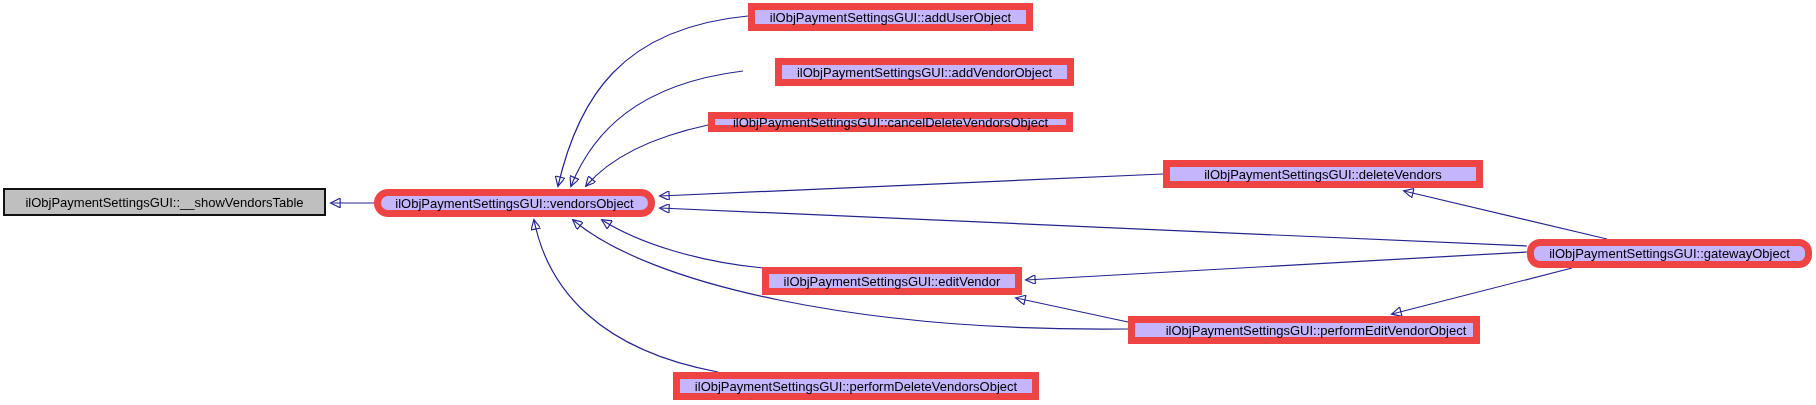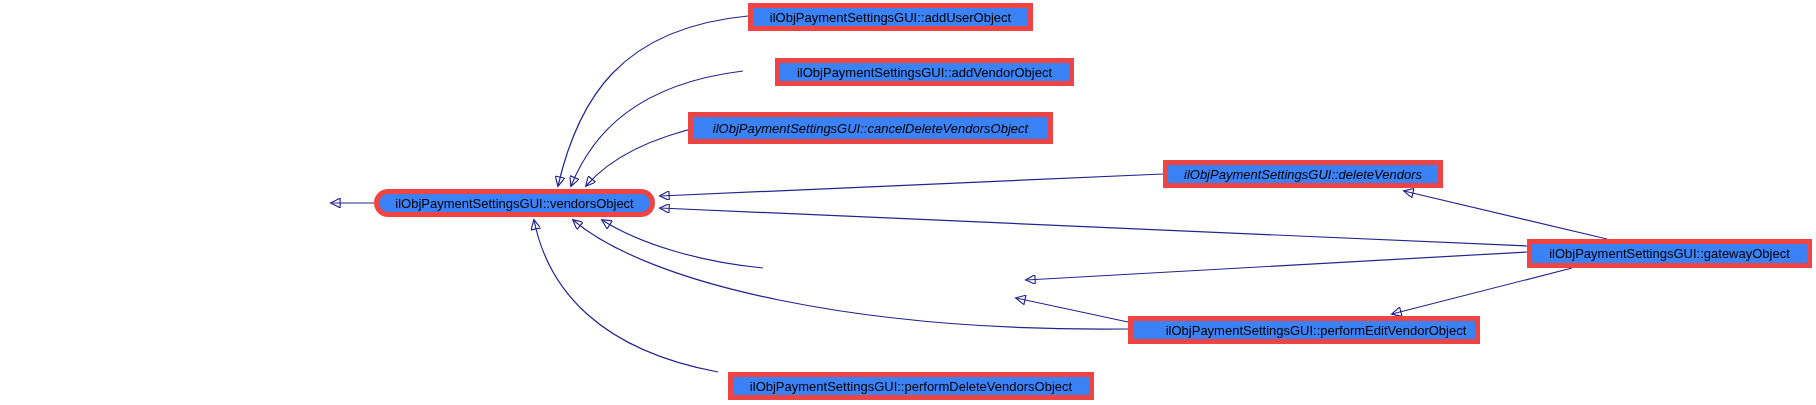--- a/index.html
+++ b/index.html
@@ -17,41 +17,41 @@
     width: 1816px; height: 405px;
   }
   #edges path { fill: none; stroke: #24248f; stroke-width: 1.2; }
   .node {
     position: absolute;
     box-sizing: border-box;
     display: flex;
     align-items: center;
     justify-content: center;
     white-space: nowrap;
-    background: #3b82f6;
-    border: 5px solid #ef4444;
+    background: #c4b5fd;
+    border: 7px solid #ef4444;
     color: #000000;
     font-size: 13px;
     cursor: pointer;
   }
   .node--highlight {
     background: #bfbfbf;
     border: 2px solid #111111;
   }
   
   #n-show          { left: 3px;    top: 188px; width: 323px; height: 28px; }
   #n-vendors       { left: 374px;  top: 189px; width: 281px; height: 28px; border-radius: 14px; }
   #n-addUser       { left: 748px;  top: 3px;   width: 285px; height: 28px; }
   #n-addVendor     { left: 743px;  top: 58px;  width: 299px; height: 28px; margin-left: 32px; }
-  #n-cancelDelete  { left: 688px;  top: 112px; width: 365px; height: 32px; font-style: italic; }
-  #n-deleteVendors { left: 1163px; top: 160px; width: 280px; height: 28px; font-style: italic; }
-  #n-gateway       { left: 1527px; top: 239px; width: 285px; height: 29px; }
+  #n-cancelDelete  { left: 708px;  top: 112px; width: 365px; height: 20px; }
+  #n-deleteVendors { left: 1163px; top: 160px; width: 320px; height: 28px; }
+  #n-gateway       { left: 1527px; top: 239px; width: 285px; height: 29px; border-radius: 13px; }
   #n-editVendor    { left: 762px;  top: 267px; width: 260px; height: 28px; }
   #n-performEdit   { left: 1128px; top: 316px; width: 352px; height: 28px; padding-left: 24px; }
-  #n-performDelete { left: 728px;  top: 372px; width: 366px; height: 28px; }
+  #n-performDelete { left: 673px;  top: 372px; width: 366px; height: 28px; }
 </style>
 </head>
 <body>
 
 <div id="canvas">
 
   <svg id="edges" viewBox="0 0 1816 405" xmlns="http://www.w3.org/2000/svg">
     <defs>
       <marker id="arrow" viewBox="0 0 10 10" refX="9.5" refY="5" markerWidth="11" markerHeight="8" orient="auto">
         <path d="M0,0 L10,5 L0,10 z" fill="#24248f" stroke="none"></path>
@@ -65,31 +65,33 @@
     <path d="M 1527 246 L 660 208" marker-end="url(#arrow)"></path>
     <path d="M 763 268 C 700 262, 640 244, 602 220" marker-end="url(#arrow)"></path>
     <path d="M 1128 329 C 860 332, 650 285, 573 220" marker-end="url(#arrow)"></path>
     <path d="M 718 372 C 600 350, 548 290, 534 220" marker-end="url(#arrow)"></path>
     <path d="M 1607 239 L 1404 191" marker-end="url(#arrow)"></path>
     <path d="M 1527 252 L 1026 280" marker-end="url(#arrow)"></path>
     <path d="M 1572 268 L 1392 314" marker-end="url(#arrow)"></path>
     <path d="M 1128 322 L 1016 298" marker-end="url(#arrow)"></path>
   </svg>
 
+  <div id="n-show" class="node node--highlight">ilObjPaymentSettingsGUI::__showVendorsTable</div>
 
   <div id="n-vendors" class="node">ilObjPaymentSettingsGUI::vendorsObject</div>
 
   <div id="n-addUser" class="node">ilObjPaymentSettingsGUI::addUserObject</div>
 
   <div id="n-addVendor" class="node">ilObjPaymentSettingsGUI::addVendorObject</div>
 
   <div id="n-cancelDelete" class="node">ilObjPaymentSettingsGUI::cancelDeleteVendorsObject</div>
 
   <div id="n-deleteVendors" class="node">ilObjPaymentSettingsGUI::deleteVendors</div>
 
   <div id="n-gateway" class="node">ilObjPaymentSettingsGUI::gatewayObject</div>
 
+  <div id="n-editVendor" class="node">ilObjPaymentSettingsGUI::editVendor</div>
 
   <div id="n-performEdit" class="node">ilObjPaymentSettingsGUI::performEditVendorObject</div>
 
   <div id="n-performDelete" class="node">ilObjPaymentSettingsGUI::performDeleteVendorsObject</div>
 
 </div>
 
 </body></html>

